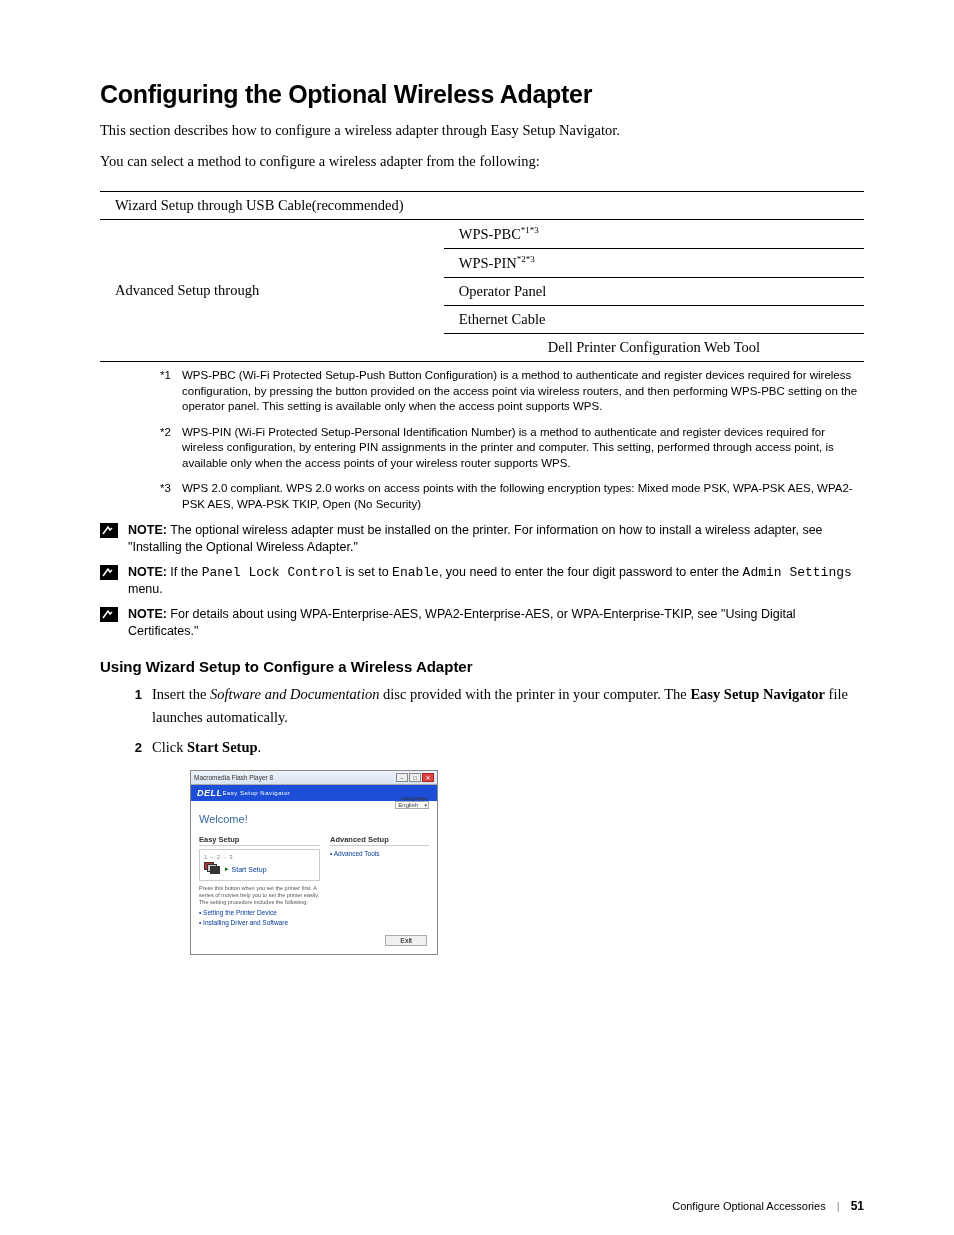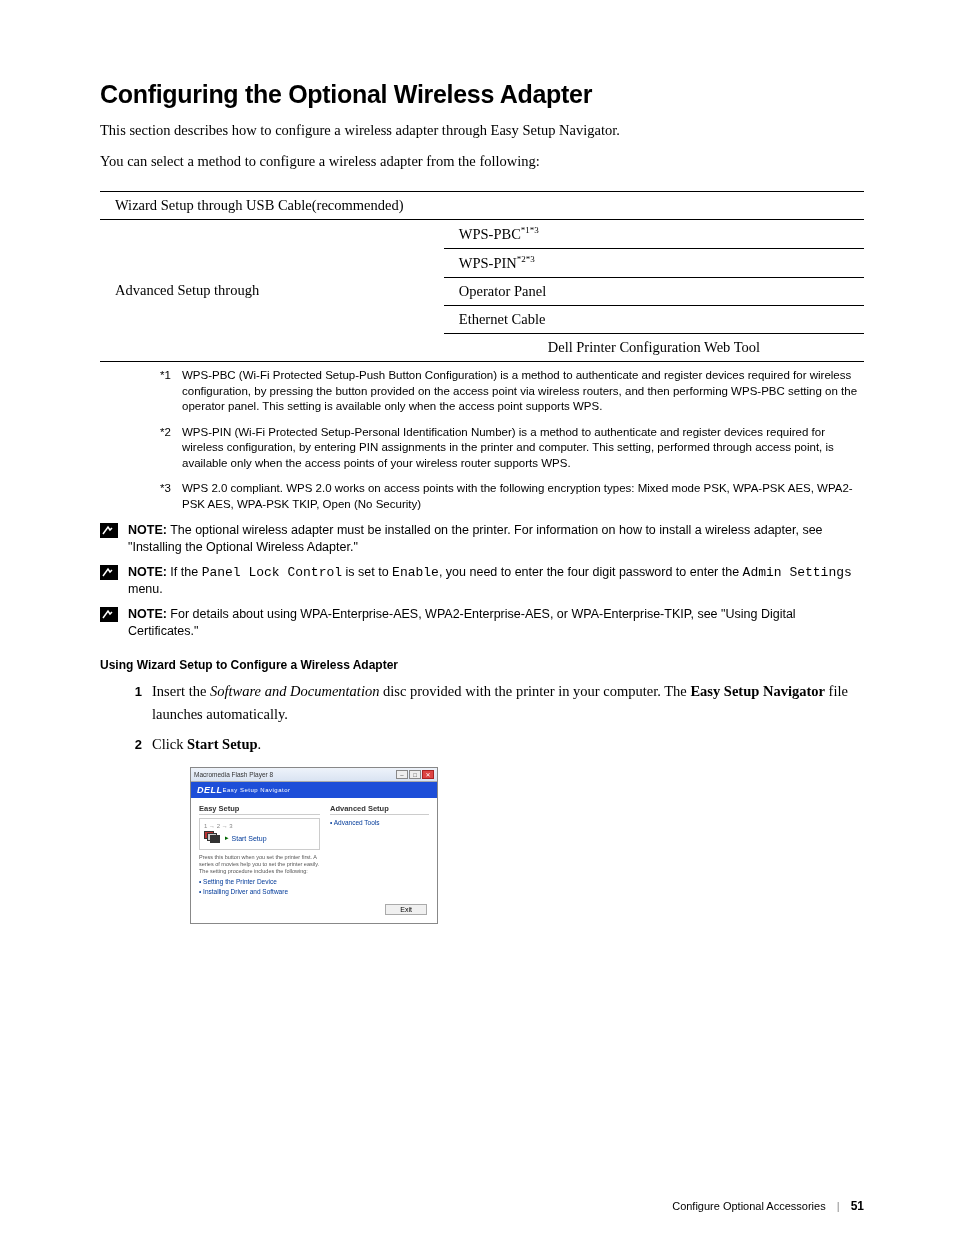--- a/index.html
+++ b/index.html
@@ -71,21 +71,21 @@
     margin-top: 1px;
     position: relative;
   }
   .note-icon svg { width: 100%; height: 100%; display:block; }
   .note-text { flex: 1; }
   .note-text .nb { font-weight: bold; }
   .mono { font-family: 'Courier New', monospace; font-size: 13px; }
   .sub-heading {
     font-family: Arial, Helvetica, sans-serif;
     font-weight: bold;
-    font-size: 12px;
+    font-size: 15px;
     margin-top: 18px;
     margin-bottom: 8px;
   }
   .steps {
     list-style: none;
     padding-left: 30px;
     font-size: 14.5px;
     line-height: 1.55;
   }
   .steps li {
@@ -283,20 +283,27 @@
     <div class="tb-right">
       <div class="tb-btn">–</div>
       <div class="tb-btn">□</div>
       <div class="tb-btn tb-close">✕</div>
     </div>
   </div>
   <div class="app-header">
     <span class="logo">DELL</span>
     <span class="sub">Easy Setup Navigator</span>
   </div>
+  <div style="padding:6px 8px 0 8px;">
+    <div class="lang-row">
+      <span>Language:</span><br>
+      <span class="lang-sel">English</span>
+    </div>
+    <div class="welcome">Welcome!</div>
+  </div>
   <div class="app-body">
     <div class="app-left">
       <div class="panel-title">Easy Setup</div>
       <div class="easy-box">
         <div class="steps123">1 → 2 → 3</div>
         <div class="start-setup-row">
           <div class="ssetup-icon-stack">
             <div class="sicon a"></div>
               <div class="sicon b"></div>
               <div class="sicon c"></div>

